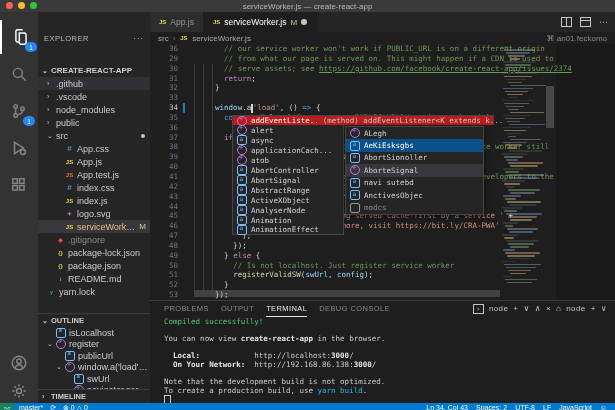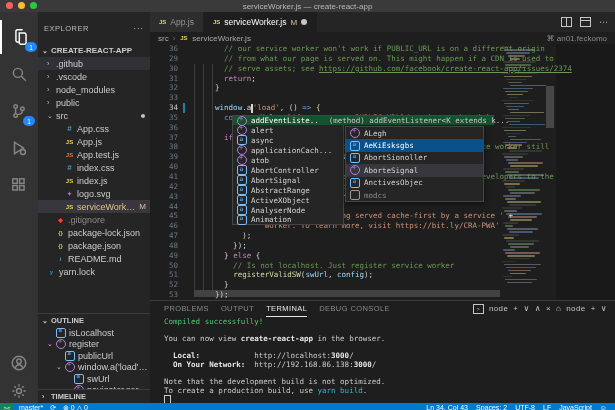--- a/index.html
+++ b/index.html
@@ -14,21 +14,21 @@
   
   .activitybar{position:absolute;left:0;top:12px;width:38px;height:391px;background:#333333;}
   .act{position:absolute;left:0;width:38px;height:34px;display:flex;align-items:center;justify-content:center;color:#858585;}
   .act.active{color:#ffffff;border-left:2px solid #fff;}
   .act svg{stroke:currentColor;fill:none;stroke-width:1.3;}
   .badge{position:absolute;right:3px;bottom:2px;min-width:10px;height:10px;border-radius:6px;background:#2188ff;
     color:#fff;font-size:6.5px;display:flex;align-items:center;justify-content:center;padding:0 1px;}
   
   .sidebar{position:absolute;left:38px;top:12px;width:112px;height:391px;background:#252526;color:#cccccc;
     display:flex;flex-direction:column;font-size:9px;}
-  .sb-head{height:16px;display:flex;align-items:center;padding:8px 6px;font-size:7.5px;letter-spacing:.5px;color:#bbbbbb;flex:none;}
+  .sb-head{height:16px;display:flex;align-items:center;padding:18px 6px;font-size:7.5px;letter-spacing:.5px;color:#bbbbbb;flex:none;}
   .sb-head .dots{margin-left:auto;color:#cccccc;letter-spacing:1px;}
   .sb-section{height:13px;display:flex;align-items:center;font-weight:bold;font-size:8px;padding-left:4px;gap:3px;flex:none;}
   .row{height:13px;display:flex;align-items:center;gap:3px;white-space:nowrap;overflow:hidden;flex:none;cursor:default;}
   .row.sel{background:#37373d;}
   .row.hov{background:#2f3136;}
   .chev{color:#c5c5c5;font-size:7px;width:6px;flex:none;}
   .fi{font-size:6px;font-weight:bold;width:9px;flex:none;text-align:center;}
   .fi-js{color:#e8d44d}.fi-jst{color:#e37933}.fi-css{color:#519aba;font-size:8px}.fi-json{color:#cbcb41}
   .fi-md{color:#519aba}.fi-git{color:#e84d31}.fi-svg{color:#bf6fd0}.fi-yarn{color:#2c8ebb}
   .lbl{overflow:hidden;text-overflow:ellipsis;}
@@ -82,22 +82,22 @@
   .mm-line{height:1.6px;margin-bottom:1.4px;border-radius:1px;opacity:.75;}
   .vscroll{position:absolute;left:396px;top:42px;width:8px;height:42px;background:rgba(121,121,121,.45);}
   .darkstrip{position:absolute;left:406px;top:0;width:59px;height:256px;background:#191919;}
   .hscroll{position:absolute;left:44px;top:246px;width:306px;height:7px;background:rgba(121,121,121,.4);}
   
   .suggest{position:absolute;left:82px;top:71px;width:262px;z-index:5;font-family:"DejaVu Sans Mono",monospace;font-size:7.5px;}
   .sg-row{height:10px;display:flex;align-items:center;gap:4px;background:#252526;width:112px;padding-left:4px;
     box-sizing:border-box;color:#d4d4d4;border-left:1px solid #454545;border-right:1px solid #454545;white-space:nowrap;}
   .sg-row:first-child{border-top:1px solid #454545;}
   .sg-row:last-child{border-bottom:1px solid #454545;}
-  .sg-row.sel{background:#14532d;width:262px;color:#ffffff;}
-  .sg-detail{color:#c8c8c8;margin-left:6px;text-align:center;}
+  .sg-row.sel{background:#b91c1c;width:262px;color:#ffffff;}
+  .sg-detail{color:#c8c8c8;text-align:center;}
   .overlay{position:absolute;left:195px;top:82px;width:137px;z-index:6;background:#252526;border:1px solid #454545;
     box-shadow:0 2px 6px rgba(0,0,0,.5);font-family:"DejaVu Sans Mono",monospace;font-size:7.5px;}
   .ov-row{height:12.4px;display:flex;align-items:center;gap:4px;padding-left:4px;color:#d4d4d4;white-space:nowrap;}
   .ov-row.sel{background:#0b5189;color:#fff;}
   .ov-row.hov{background:#37373d;}
   .ov-row.dim{color:#8a8a8a;}
   
   .panel{position:absolute;left:0;top:288px;width:465px;height:115px;background:#1e1e1e;border-top:1px solid #3c3c3c;box-sizing:border-box;}
   .panel-head{height:15px;display:flex;align-items:center;gap:12px;padding-left:14px;font-size:7.5px;letter-spacing:.4px;color:#8a8a8a;}
   .ptab{height:15px;display:flex;align-items:center;cursor:default;}
@@ -505,37 +505,45 @@
             <span>ActiveXObject</span>
           </div>
           <div class="sg-row">
             <span class="ic ic-var"></span>
             <span>AnalyserNode</span>
           </div>
           <div class="sg-row">
             <span class="ic ic-var"></span>
             <span>Animation</span>
           </div>
+          <div class="sg-row">
+            <span class="ic ic-var"></span>
+            <span>AnimationEffect</span>
+          </div>
         </div>
       <div id="overlay" class="overlay">
           <div class="ov-row">
             <span class="ic ic-method"></span>
             <span>ALegh</span>
           </div>
           <div class="ov-row sel">
             <span class="ic ic-var"></span>
             <span>AeKiEsksgbs</span>
           </div>
           <div class="ov-row">
             <span class="ic ic-var"></span>
             <span>AbortSionoller</span>
           </div>
           <div class="ov-row hov">
             <span class="ic ic-method"></span>
             <span>AborteSignal</span>
+          </div>
+          <div class="ov-row">
+            <span class="ic ic-var"></span>
+            <span>navi sutebd</span>
           </div>
           <div class="ov-row">
             <span class="ic ic-var"></span>
             <span>AnctivesObjec</span>
           </div>
           <div class="ov-row dim">
             <span class="ic ic-kwd"></span>
             <span>modcs</span>
           </div>
         </div>

